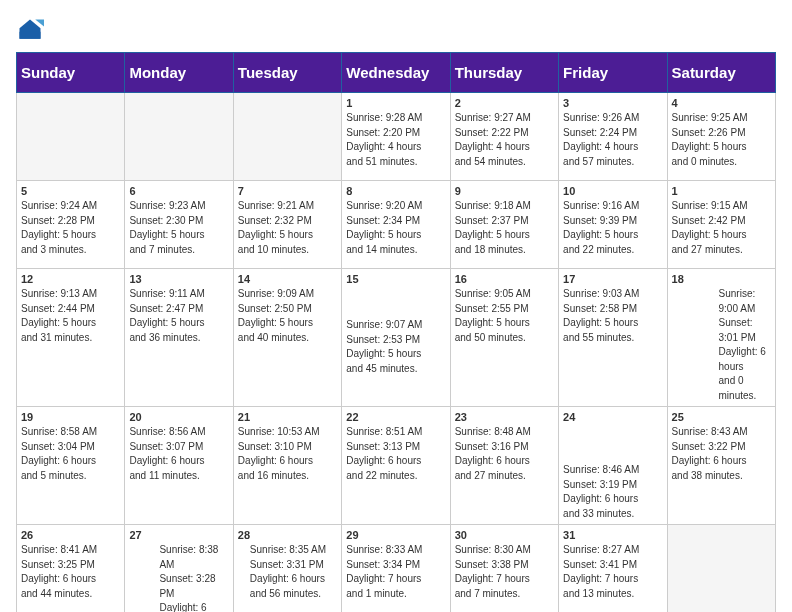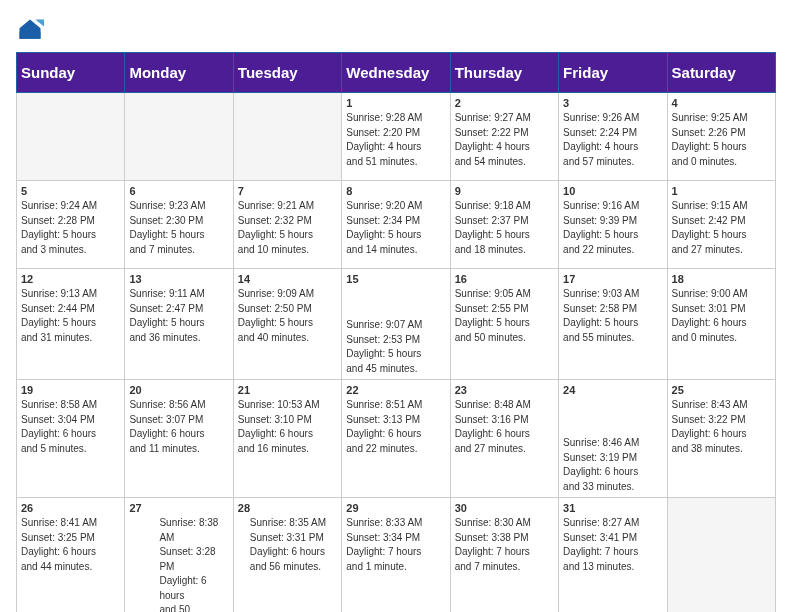--- a/index.html
+++ b/index.html
@@ -257,21 +257,21 @@
           </td>
           <td>
             <span class="day-num">17</span>
             <div class="day-info" style="white-space: pre-line;">Sunrise: 9:03 AM
 Sunset: 2:58 PM
 Daylight: 5 hours
 and 55 minutes.</div>
           </td>
           <td>
             <span class="day-num">18</span>
-            <div class="day-info" style="white-space: pre-line;">Sunrise: 9:00 AM
+            <div class="day-info" style="white-space: pre-line; margin-left: 47px;">Sunrise: 9:00 AM
 Sunset: 3:01 PM
 Daylight: 6 hours
 and 0 minutes.</div>
           </td>
         </tr>
         <tr>
           <td>
             <span class="day-num">19</span>
             <div class="day-info" style="white-space: pre-line;">Sunrise: 8:58 AM
 Sunset: 3:04 PM

